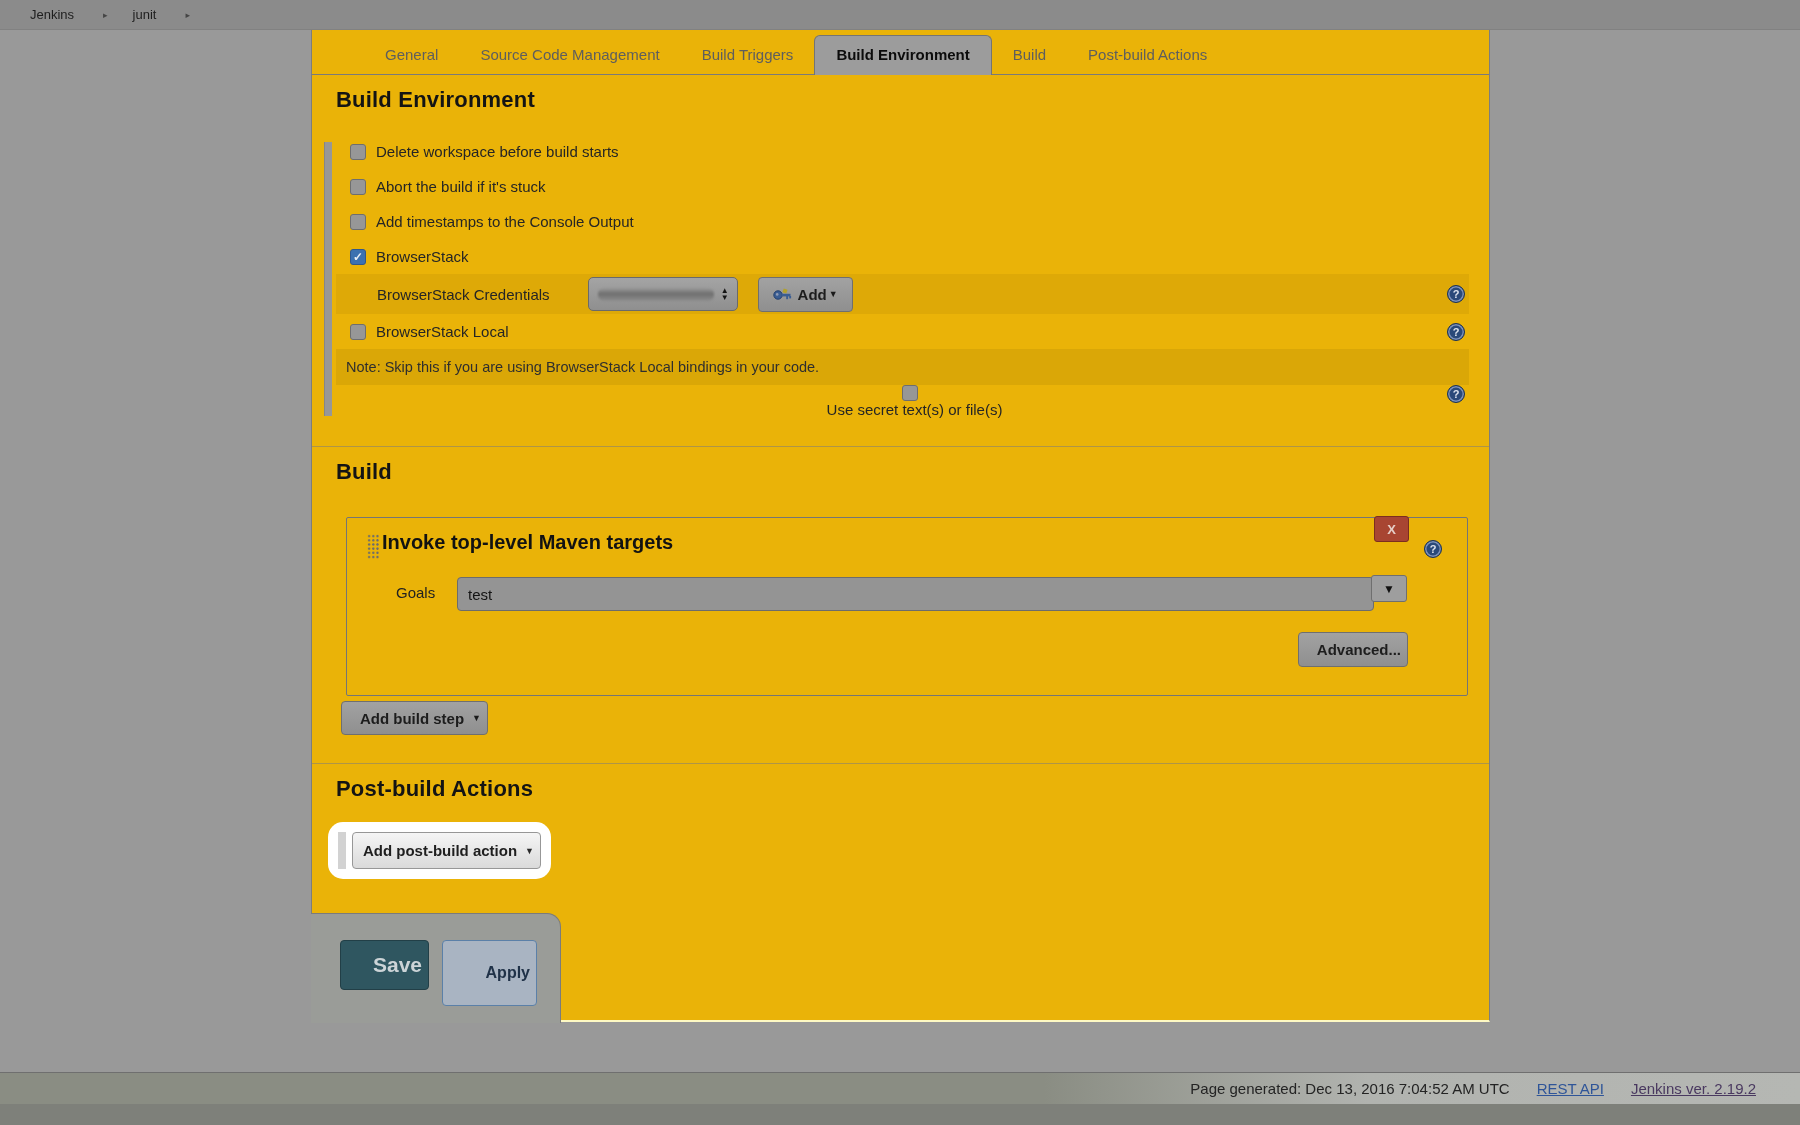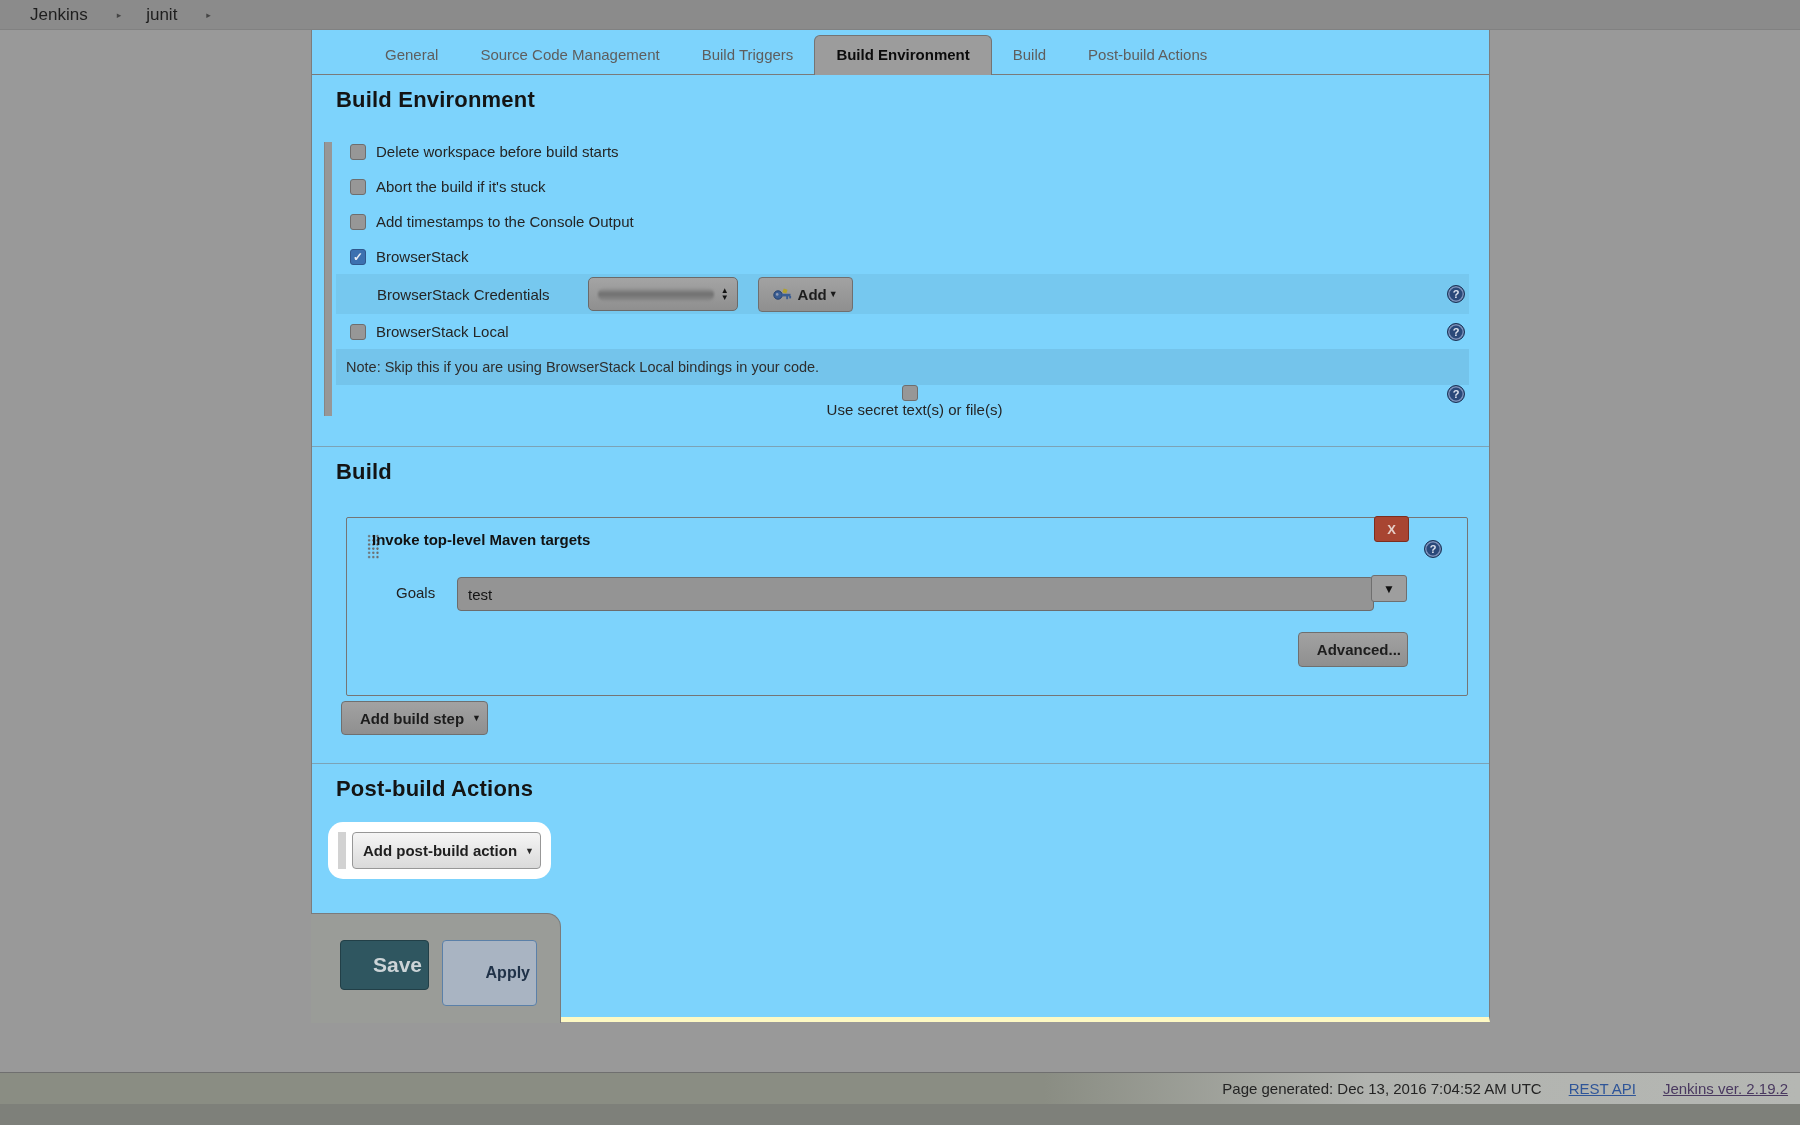--- a/index.html
+++ b/index.html
@@ -10,28 +10,28 @@
     font-family:"Liberation Sans", sans-serif;
     -webkit-font-smoothing:antialiased;
   }
 
   
   .topbar {
     position:absolute; left:0; top:0; width:1800px; height:30px;
     background:#8b8b8b; border-bottom:1px solid rgba(0,0,0,0.07);
     display:flex; align-items:center; padding-left:30px;
   }
-  .crumb { font-size:17px; color:#1e1e1e; }
+  .crumb { font-size:13px; color:#1e1e1e; }
   .crumb-chevron { font-size:9px; color:#454545; margin-left:29px; margin-right:25px; }
 
   
   .panel {
     position:absolute; left:311px; top:30px; width:1179px; height:992px;
-    background:#7dd3fc;
-    border-left:1px solid #7d7d7d; border-right:1px solid #7d7d7d; border-bottom:5px solid #fef9c3;
+    background:#eab308;
+    border-left:1px solid #7d7d7d; border-right:1px solid #7d7d7d; border-bottom:2px solid #fef9c3;
   }
   .tabbar {
     height:45px; display:flex; align-items:flex-end; padding-left:52px;
     border-bottom:1px solid #7a7a7a;
   }
   .tab {
     font-size:15px; color:#5e5e5e; padding:10px 21px 11px; white-space:nowrap; cursor:default;
   }
   .tab.active {
     background:#9c9c9c; color:#0c0c0c; font-weight:bold;
@@ -109,21 +109,21 @@
   
   .step-card {
     position:relative; margin:0 1px 0 10px; height:179px;
     border:1px solid #757575; border-radius:2px;
   }
   .drag-handle {
     position:absolute; left:20px; top:16px; width:13px; height:26px;
     background-image:radial-gradient(#6c6c6c 1px, transparent 1.3px);
     background-size:4.2px 4.2px; cursor:grab;
   }
-  .step-title { position:absolute; left:25px; top:13px; font-size:15px; font-weight:bold; color:#121212; }
+  .step-title { position:absolute; left:35px; top:13px; font-size:20px; font-weight:bold; color:#121212; }
   .btn-x {
     position:absolute; right:58px; top:-2px; width:35px; height:26px;
     background:#a84532; border:1px solid #7c2d1f; border-radius:3px;
     color:#e6cec7; font-weight:bold; font-size:13px;
     display:flex; align-items:center; justify-content:center; cursor:pointer;
   }
   .step-help { top:22px; right:25px; }
   .goals-label { position:absolute; left:49px; top:66px; font-size:15px; color:#222; }
   .goals-input {
     position:absolute; left:110px; top:59px; width:917px; height:34px;
@@ -164,21 +164,21 @@
   .btn-apply {
     position:absolute; left:131px; top:26px; width:95px; height:66px;
     background:#a9b4c2; border-color:#5b80a8; color:#203248; font-size:16px;
   }
 
   
   .footer {
     position:absolute; left:0; top:1072px; width:1800px; height:32px;
     border-top:1px solid #6f6f6f;
     background:linear-gradient(90deg,#8a8d83 0%,#8a8d83 58%,#b1b3af 76%,#b5b7b3 100%);
-    display:flex; align-items:center; justify-content:flex-end; padding-right:12px;
+    display:flex; align-items:center; justify-content:flex-end; padding-right:44px;
     font-size:15px; color:#242424;
   }
   .footer a { margin-left:27px; text-decoration:underline; cursor:pointer; }
   .link-rest { color:#2f5598; }
   .link-ver { color:#4a3960; }
   .bottom-strip { position:absolute; left:0; top:1104px; width:1800px; height:21px; background:#7e807a; }
 </style>
 </head>
 <body>
 

